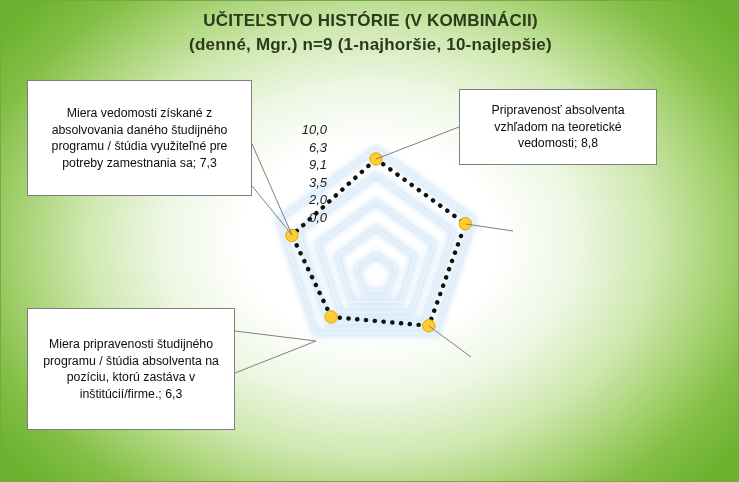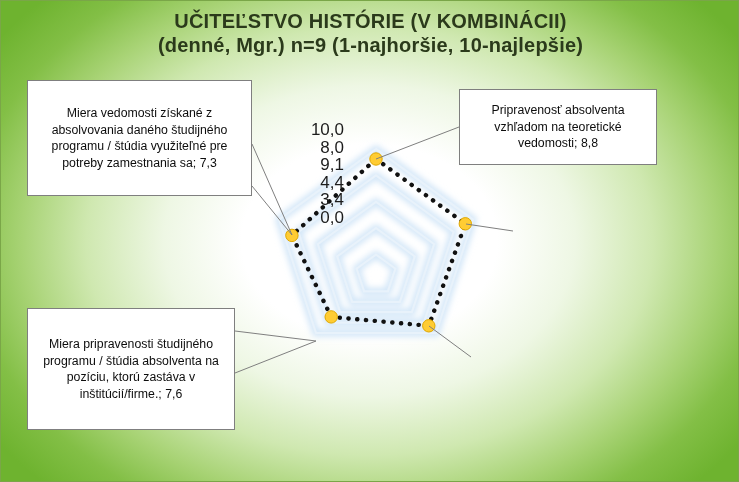--- a/index.html
+++ b/index.html
@@ -21,21 +21,21 @@
     background:
       radial-gradient(ellipse 62% 72% at 50% 50%, #ffffff 0%, #ffffff 28%, #eef7e4 45%, #cfe8b0 62%, #a8d375 76%, #83bf46 88%, #6eb32f 100%);
   }
   #chart-title {
     position: absolute;
     left: 0;
     top: 8px;
     width: 739px;
     text-align: center;
     color: #2b3a1b;
-    font-size: 20px;
+    font-size: 17px;
     font-weight: bold;
     line-height: 24px;
     letter-spacing: 0.2px;
   }
   #chart-title .line2 { display: block; }
 
   
   #plot {
     position: absolute;
     left: 245px;
@@ -45,27 +45,28 @@
   }
   #plot svg {
     position: absolute;
     left: 0;
     top: 0;
     overflow: visible;
   }
   
   .axis-labels {
     position: absolute;
-    left: 44px;
+    left: 27px;
     top: 0px;
     width: 54px;
     text-align: right;
     color: #1c1c1c;
-    font-size: 17px;
+    font-size: 13px;
     line-height: 17.5px;
+    font-style: italic;
   }
   .axis-labels div { white-space: nowrap; }
 
   
   .callout {
     position: absolute;
     box-sizing: border-box;
     background: #ffffff;
     border: 1px solid #7f7f7f;
     color: #0d0d0d;
@@ -132,24 +133,24 @@
         <circle cx="130" cy="38.0" r="6.2" fill="#ffcc33" stroke="#e0a800" stroke-width="1"></circle>
         <circle cx="219.3" cy="102.8" r="6.2" fill="#ffcc33" stroke="#e0a800" stroke-width="1"></circle>
         <circle cx="182.8" cy="204.8" r="6.2" fill="#ffcc33" stroke="#e0a800" stroke-width="1"></circle>
         <circle cx="85.2" cy="195.9" r="6.2" fill="#ffcc33" stroke="#e0a800" stroke-width="1"></circle>
         <circle cx="45.9" cy="114.4" r="6.2" fill="#ffcc33" stroke="#e0a800" stroke-width="1"></circle>
       </g>
     </svg>
 
     <div class="axis-labels">
       <div>10,0</div>
-      <div>8,0</div>
+      <div>6,3</div>
       <div>9,1</div>
-      <div>4,4</div>
-      <div>3,4</div>
+      <div>3,5</div>
+      <div>2,0</div>
       <div>0,0</div>
     </div>
   </div>
 
   <svg id="leaders">
     <g stroke="#7f7f7f" stroke-width="1" fill="none">
       <line x1="251" y1="143" x2="291" y2="234"></line>
       <line x1="251" y1="185" x2="291" y2="234"></line>
       <line x1="458" y1="126" x2="375" y2="158"></line>
       <line x1="512" y1="230" x2="465" y2="223"></line>
@@ -158,15 +159,15 @@
       <line x1="234" y1="372" x2="315" y2="340"></line>
     </g>
   </svg>
 
   <div class="callout" id="callout-vedomosti-ziskane">Miera vedomosti získané z absolvovania daného študijného programu / štúdia využiteľné pre potreby zamestnania sa; 7,3</div>
 
   <div class="callout" id="callout-teoreticke">Pripravenosť absolventa vzhľadom  na teoretické vedomosti; 8,8</div>
 
 
 
-  <div class="callout" id="callout-pripravenost">Miera pripravenosti študijného programu / štúdia absolventa na pozíciu, ktorú  zastáva v inštitúcií/firme.; 7,6</div>
+  <div class="callout" id="callout-pripravenost">Miera pripravenosti študijného programu / štúdia absolventa na pozíciu, ktorú  zastáva v inštitúcií/firme.; 6,3</div>
 
 </div>
 
 </body></html>

